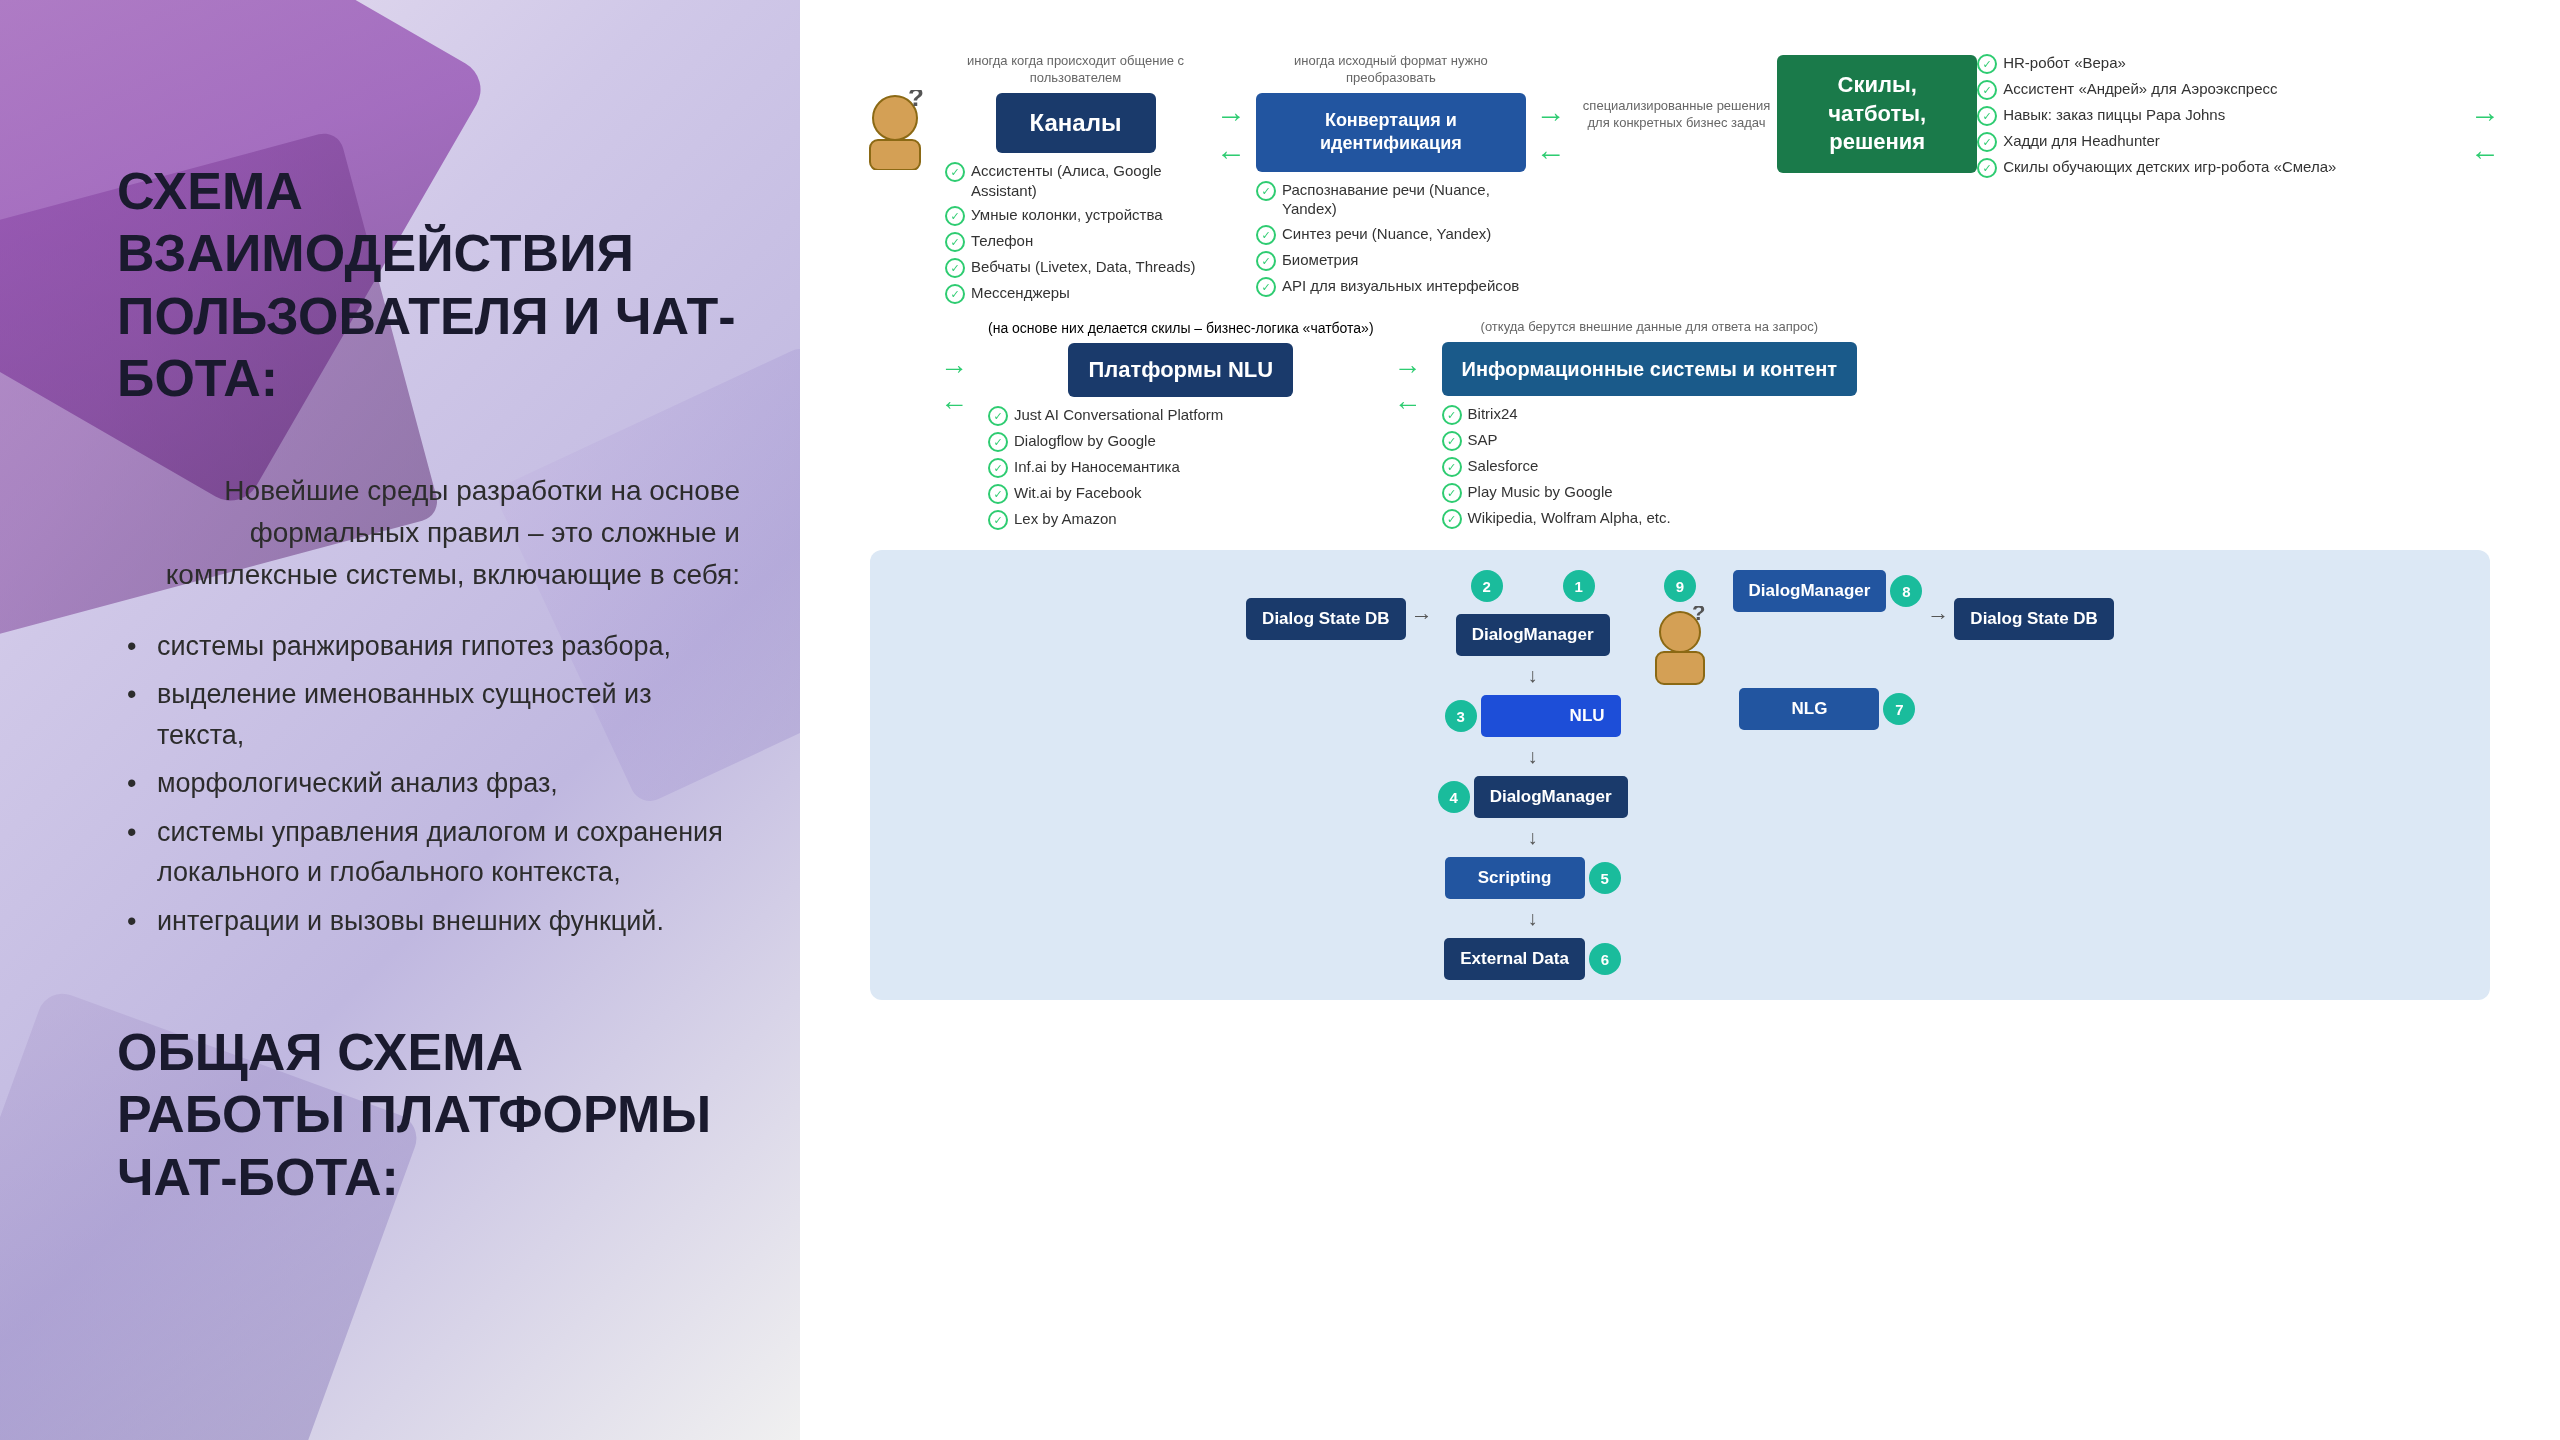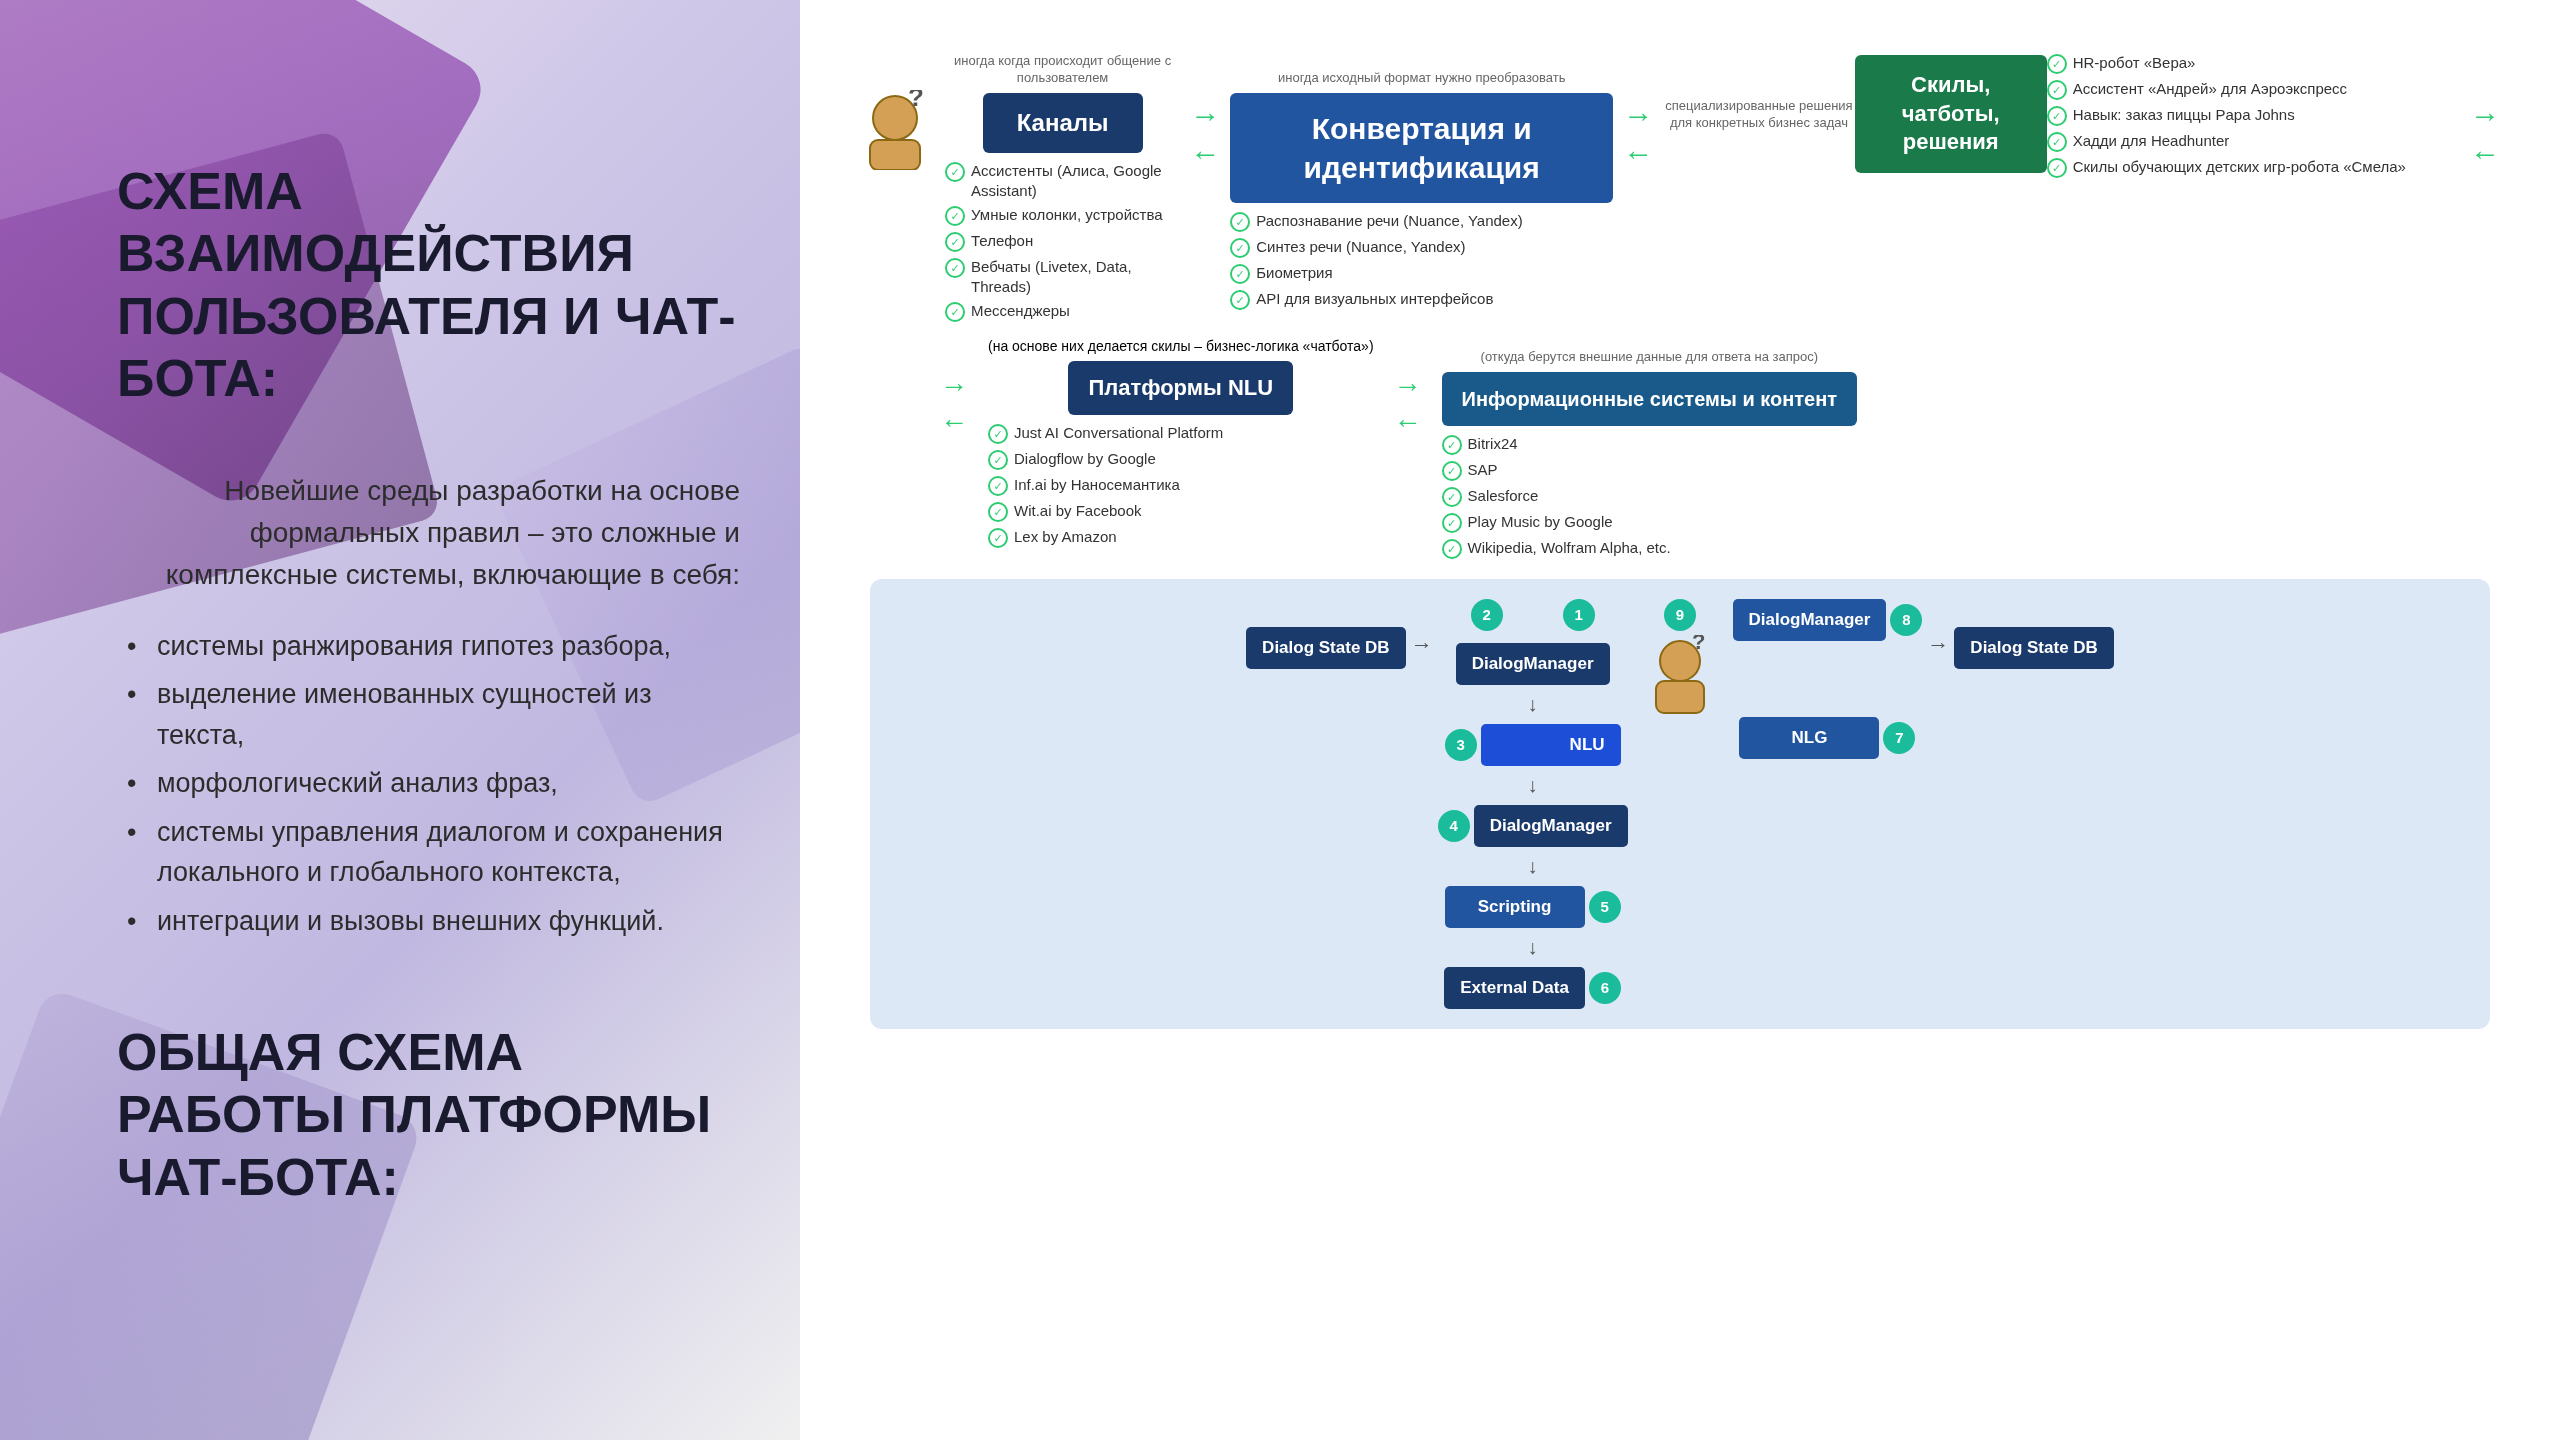--- a/index.html
+++ b/index.html
@@ -226,21 +226,21 @@
         </ul>
       </div>
 
       <div style="display:flex;flex-direction:column;align-items:center;margin-top:50px;gap:4px;">
         <span style="color:#2ecc71;font-size:30px;">→</span>
         <span style="color:#2ecc71;font-size:30px;">←</span>
       </div>
 
       <div style="display:flex;flex-direction:column;align-items:center;min-width:210px;">
         <div style="font-size:13px;color:#666;text-align:center;margin-bottom:6px;line-height:1.3;height:42px;display:flex;align-items:flex-end;">иногда исходный формат нужно преобразовать</div>
-        <div style="background:#2255a0;color:#fff;padding:16px 22px;border-radius:6px;font-size:30px;font-weight:bold;text-align:center;min-width:190px;line-height:1.3;">Конвертация и идентификация</div>
+        <div style="background:#2255a0;color:#fff;padding:16px 22px;border-radius:6px;font-size:18px;font-weight:bold;text-align:center;min-width:190px;line-height:1.3;">Конвертация и идентификация</div>
         <ul style="list-style:none;margin-top:8px;width:100%;">
           <li class="checklist-item">
             <span class="ci-check">✓</span>
             <span>Распознавание речи (Nuance, Yandex)</span>
           </li>
           <li class="checklist-item">
             <span class="ci-check">✓</span>
             <span>Синтез речи (Nuance, Yandex)</span>
           </li>
           <li class="checklist-item">
@@ -324,21 +324,21 @@
             <span>Lex by Amazon</span>
           </li>
         </ul>
       </div>
 
       <div style="display:flex;flex-direction:column;align-items:center;gap:4px;margin-top:30px;">
         <span style="color:#2ecc71;font-size:28px;">→</span>
         <span style="color:#2ecc71;font-size:28px;">←</span>
       </div>
 
-      <div style="display:flex;flex-direction:column;align-items:center;min-width:210px;margin-top:12px;">
+      <div style="display:flex;flex-direction:column;align-items:center;min-width:210px;">
         <div style="font-size:13px;color:#666;text-align:center;margin-bottom:6px;line-height:1.3;">(откуда берутся внешние данные для ответа на запрос)</div>
         <div style="background:#1a5a8a;color:#fff;padding:14px 20px;border-radius:6px;font-size:20px;font-weight:bold;text-align:center;min-width:190px;line-height:1.3;">Информационные системы и контент</div>
         <ul style="list-style:none;margin-top:8px;width:100%;">
           <li class="checklist-item">
             <span class="ci-check">✓</span>
             <span>Bitrix24</span>
           </li>
           <li class="checklist-item">
             <span class="ci-check">✓</span>
             <span>SAP</span>

